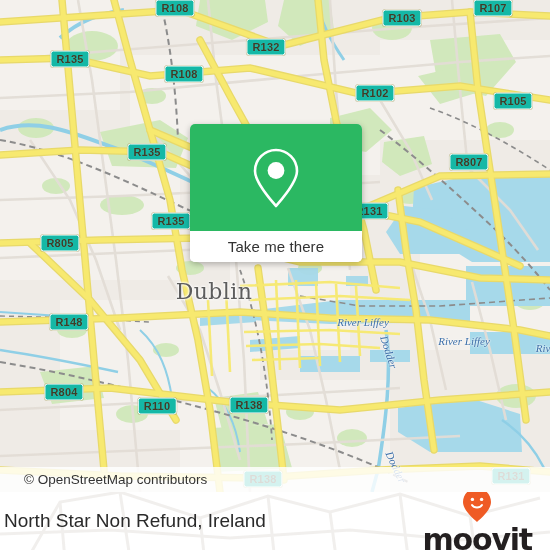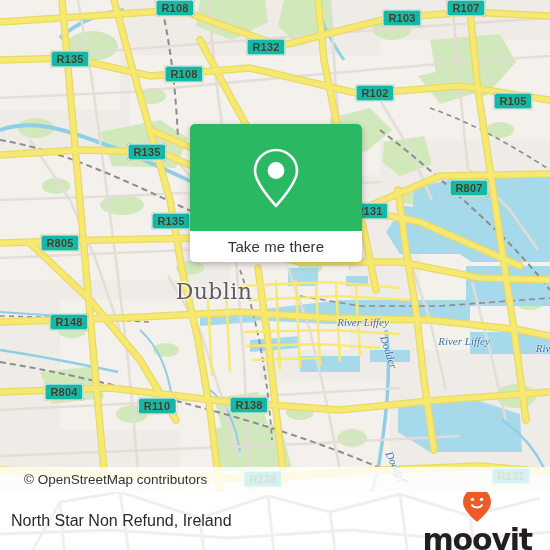--- a/index.html
+++ b/index.html
@@ -109,23 +109,23 @@
   
   .footer{
     position:absolute;left:0;top:492px;
     width:550px;height:58px;
     background:#ffffff;
     overflow:hidden;
   }
   .footer .watermark{position:absolute;left:0;top:-20px;opacity:.55;}
   .footer-title{
     position:absolute;
-    left:11px;top:50%;
+    left:4px;top:50%;
     transform:translateY(-50%);
-    font-size:16px;
+    font-size:19px;
     color:#2a2a2a;
     white-space:nowrap;
   }
   .brand{
     position:absolute;
     right:18px;top:50%;
     transform:translateY(-50%);
     display:flex;align-items:center;gap:2px;flex-direction:column;
   }
   .brand-text{
@@ -317,28 +317,28 @@
           <path d="M356 286 L360 356"></path>
           <path d="M226 290 L230 372"></path>
           <path d="M208 300 L212 376"></path>
         </g>
       </g>
     </svg>
 
     <div>
       <div class="shield" style="left:175px;top:8px">R108</div>
       <div class="shield" style="left:402px;top:18px">R103</div>
-      <div class="shield" style="left:466px;top:8px">R107</div>
+      <div class="shield" style="left:493px;top:8px">R107</div>
       <div class="shield" style="left:266px;top:47px">R132</div>
       <div class="shield" style="left:70px;top:59px">R135</div>
       <div class="shield" style="left:184px;top:74px">R108</div>
       <div class="shield" style="left:375px;top:93px">R102</div>
       <div class="shield" style="left:513px;top:101px">R105</div>
       <div class="shield" style="left:147px;top:152px">R135</div>
-      <div class="shield" style="left:469px;top:188px">R807</div>
+      <div class="shield" style="left:469px;top:162px">R807</div>
       <div class="shield" style="left:171px;top:221px">R135</div>
       <div class="shield" style="left:369px;top:211px">R131</div>
       <div class="shield" style="left:60px;top:243px">R805</div>
       <div class="shield" style="left:69px;top:322px">R148</div>
       <div class="shield" style="left:64px;top:392px">R804</div>
       <div class="shield" style="left:157px;top:406px">R110</div>
       <div class="shield" style="left:249px;top:405px">R138</div>
       <div class="shield" style="left:263px;top:479px">R138</div>
       <div class="shield" style="left:511px;top:476px">R131</div>
     </div>

